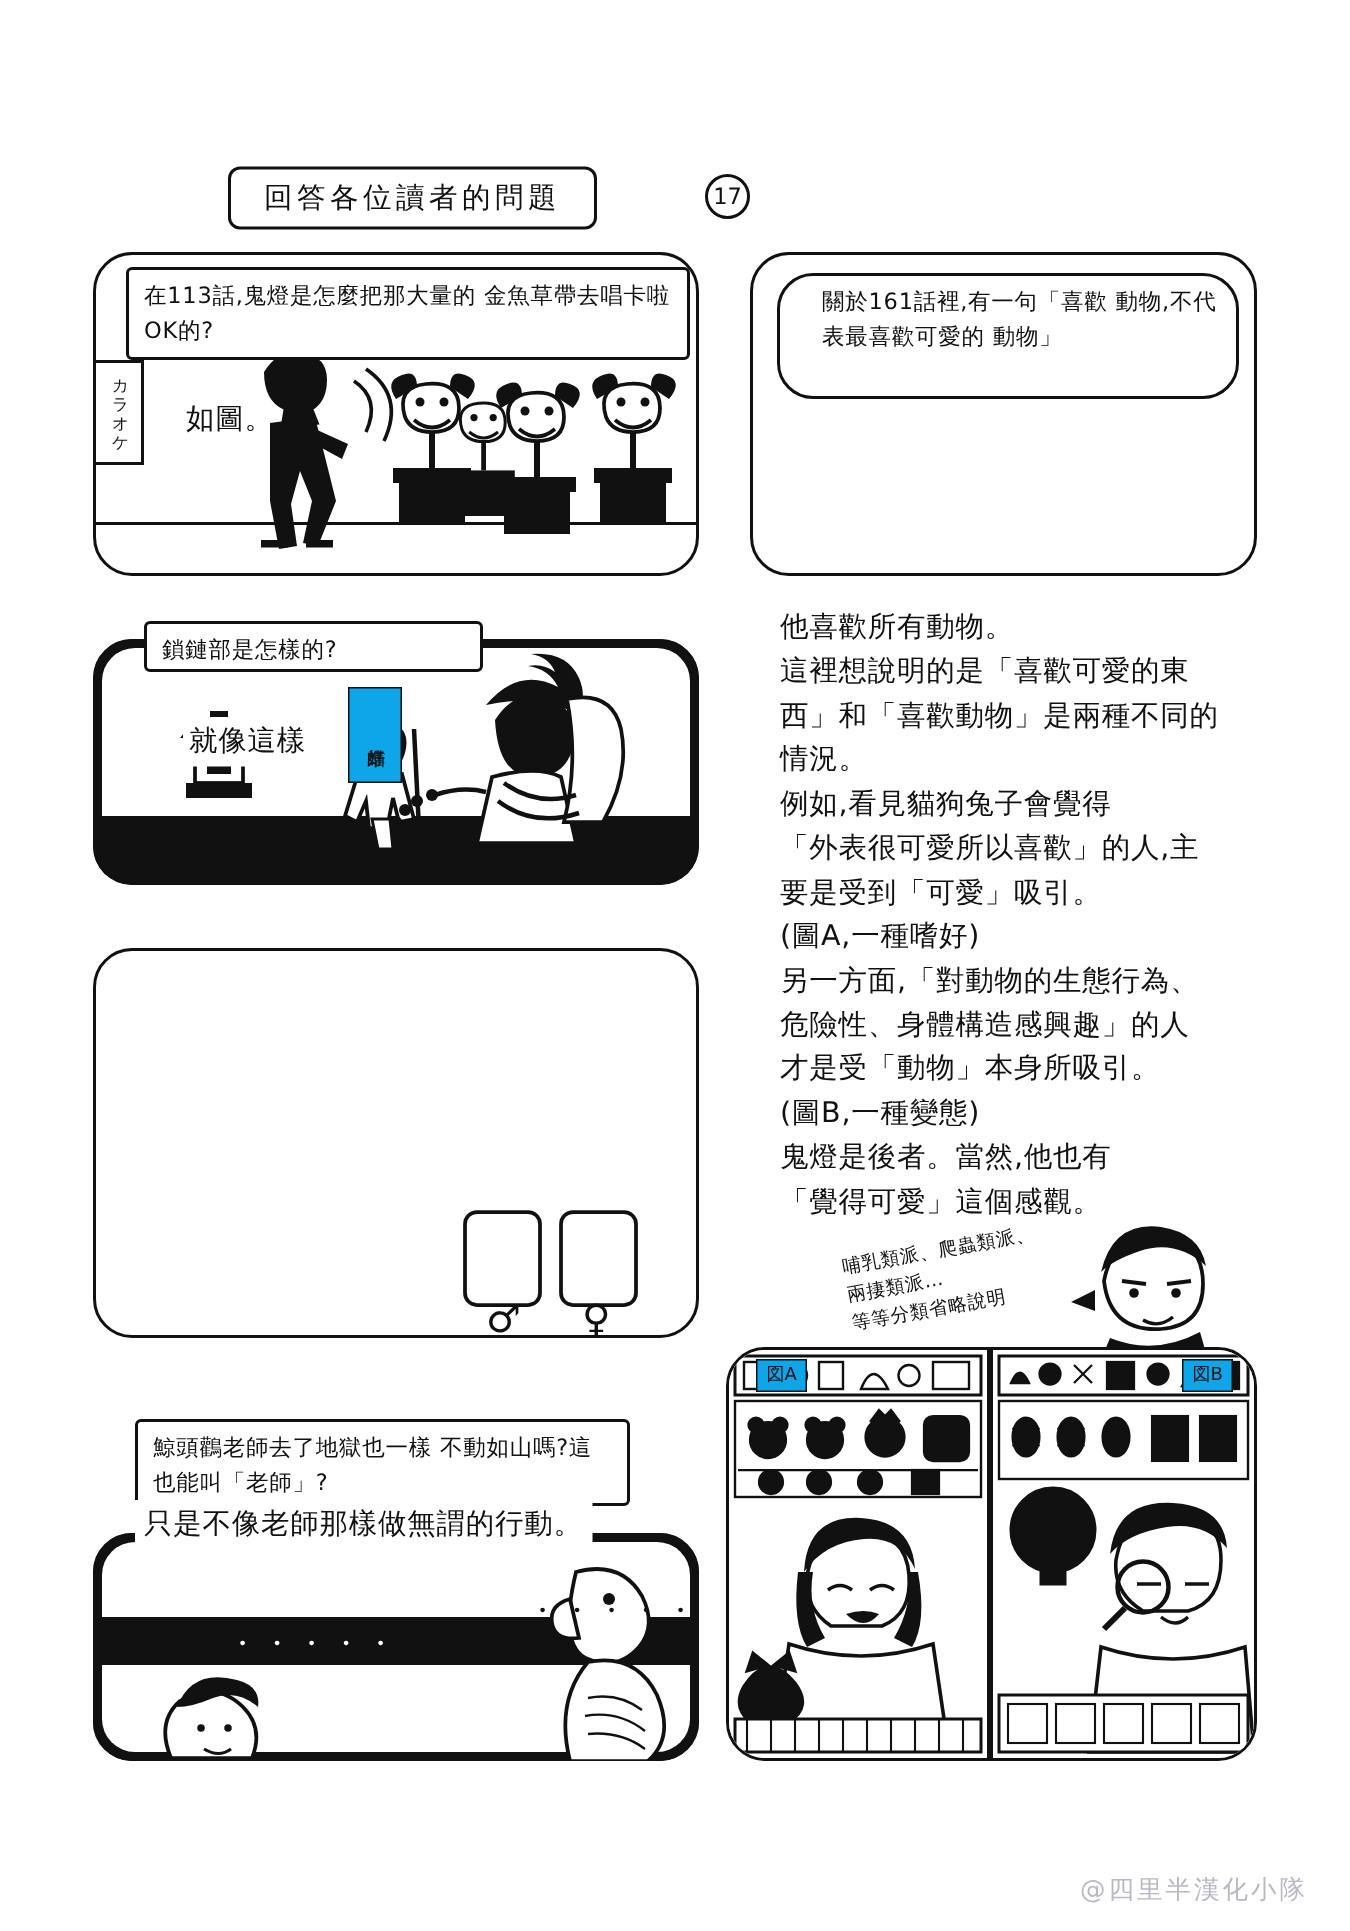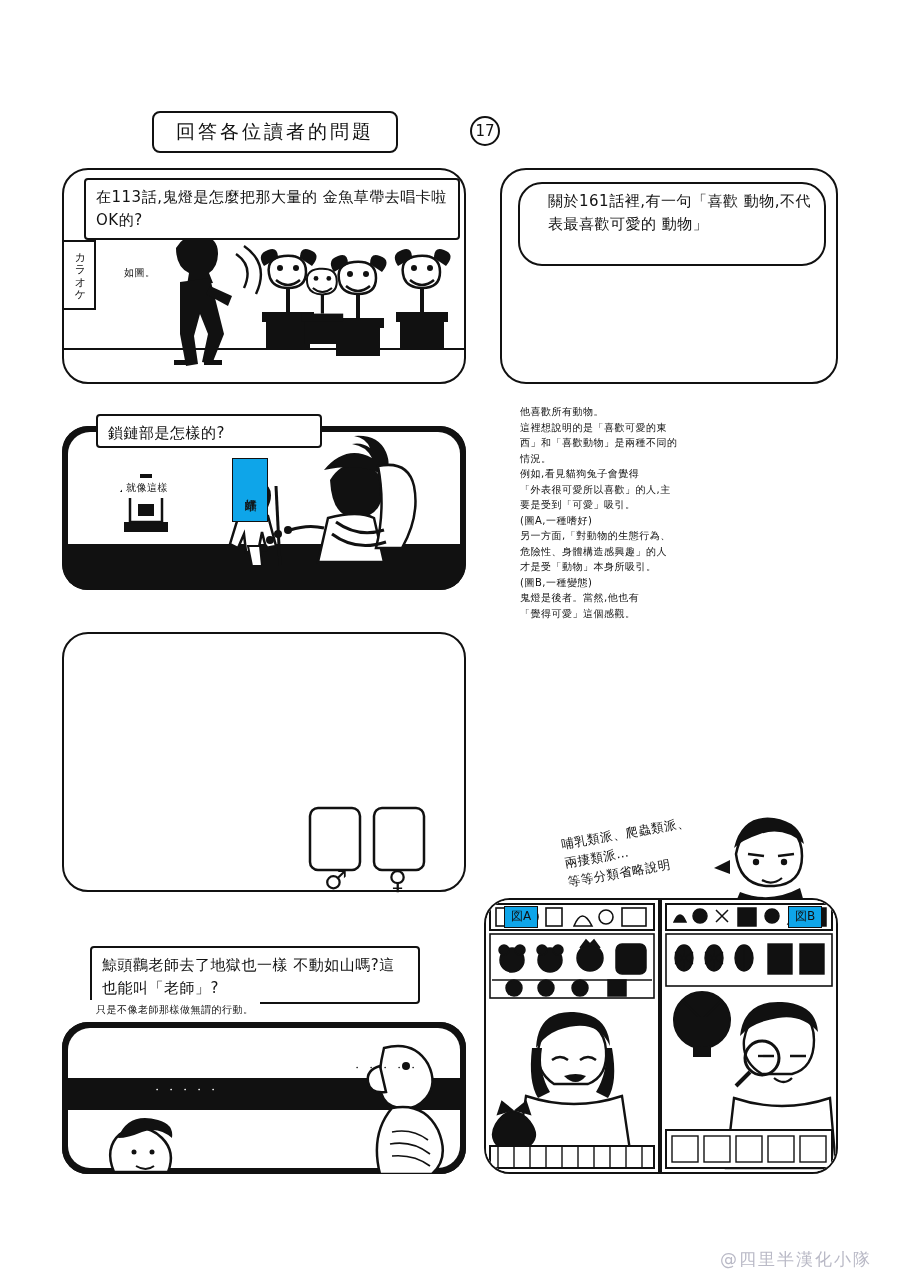--- a/index.html
+++ b/index.html
@@ -29,21 +29,21 @@
     border-radius:4px;
     box-sizing:border-box;
     padding:6px 10px;
     line-height:1.5;
     font-size:15px;
     letter-spacing:.5px;
   }
   .bubble.round{border-radius:16px;padding-left:28px;}
   .plain{
     position:absolute;
-    font-size:10px;
+    font-size:19px;
     line-height:1.55;
     letter-spacing:.5px;
     white-space:pre-wrap;
   }
   .title-box{
     position:absolute;
     border:2.5px solid #111;
     border-radius:8px;
     padding:6px 22px;
     font-size:19px;

